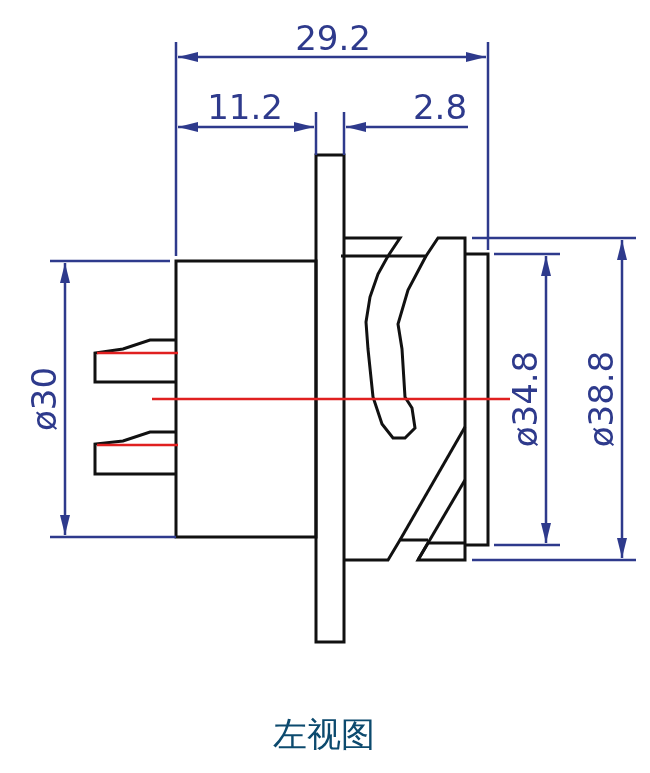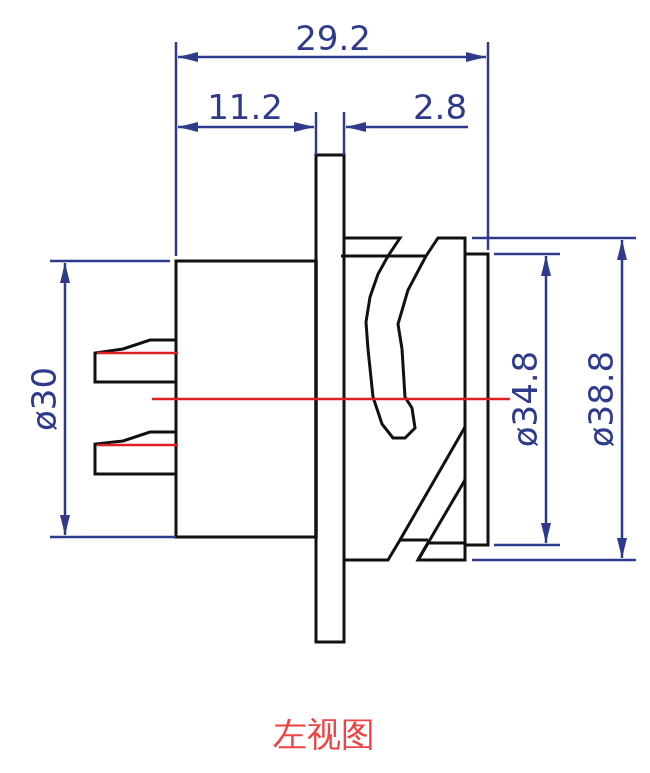--- a/index.html
+++ b/index.html
@@ -1,19 +1,19 @@
 <!DOCTYPE html>
 <html><head>
 <meta charset="utf-8">
 <style>
   html, body { margin: 0; padding: 0; background: #ffffff; }
   body { width: 650px; height: 773px; position: relative; overflow: hidden; font-family: "DejaVu Sans", sans-serif; }
   #drawing { position: absolute; left: 0; top: 0; }
   .dim-text { font-family: "DejaVu Sans", sans-serif; font-size: 34px; fill: #2e3a8c; }
-  .caption { position: absolute; left: 0; width: 648px; top: 712px; text-align: center; font-family: "DejaVu Serif", serif; font-size: 34px; color: #ef4444; }
+  .caption { position: absolute; left: 0; width: 648px; top: 712px; text-align: center; font-family: "DejaVu Serif", serif; font-size: 34px; color: #0c4a6e; }
 </style>
 </head>
 <body>
 
 <svg id="drawing" width="650" height="773" viewBox="0 0 650 773" xmlns="http://www.w3.org/2000/svg">
   <defs>
     <marker id="arr" viewBox="0 0 20 10" refX="20" refY="5" markerWidth="20" markerHeight="10" markerUnits="userSpaceOnUse" orient="auto-start-reverse">
       <path d="M0,0 L20,5 L0,10 Z" fill="#2e3a8c"></path>
     </marker>
   </defs>

